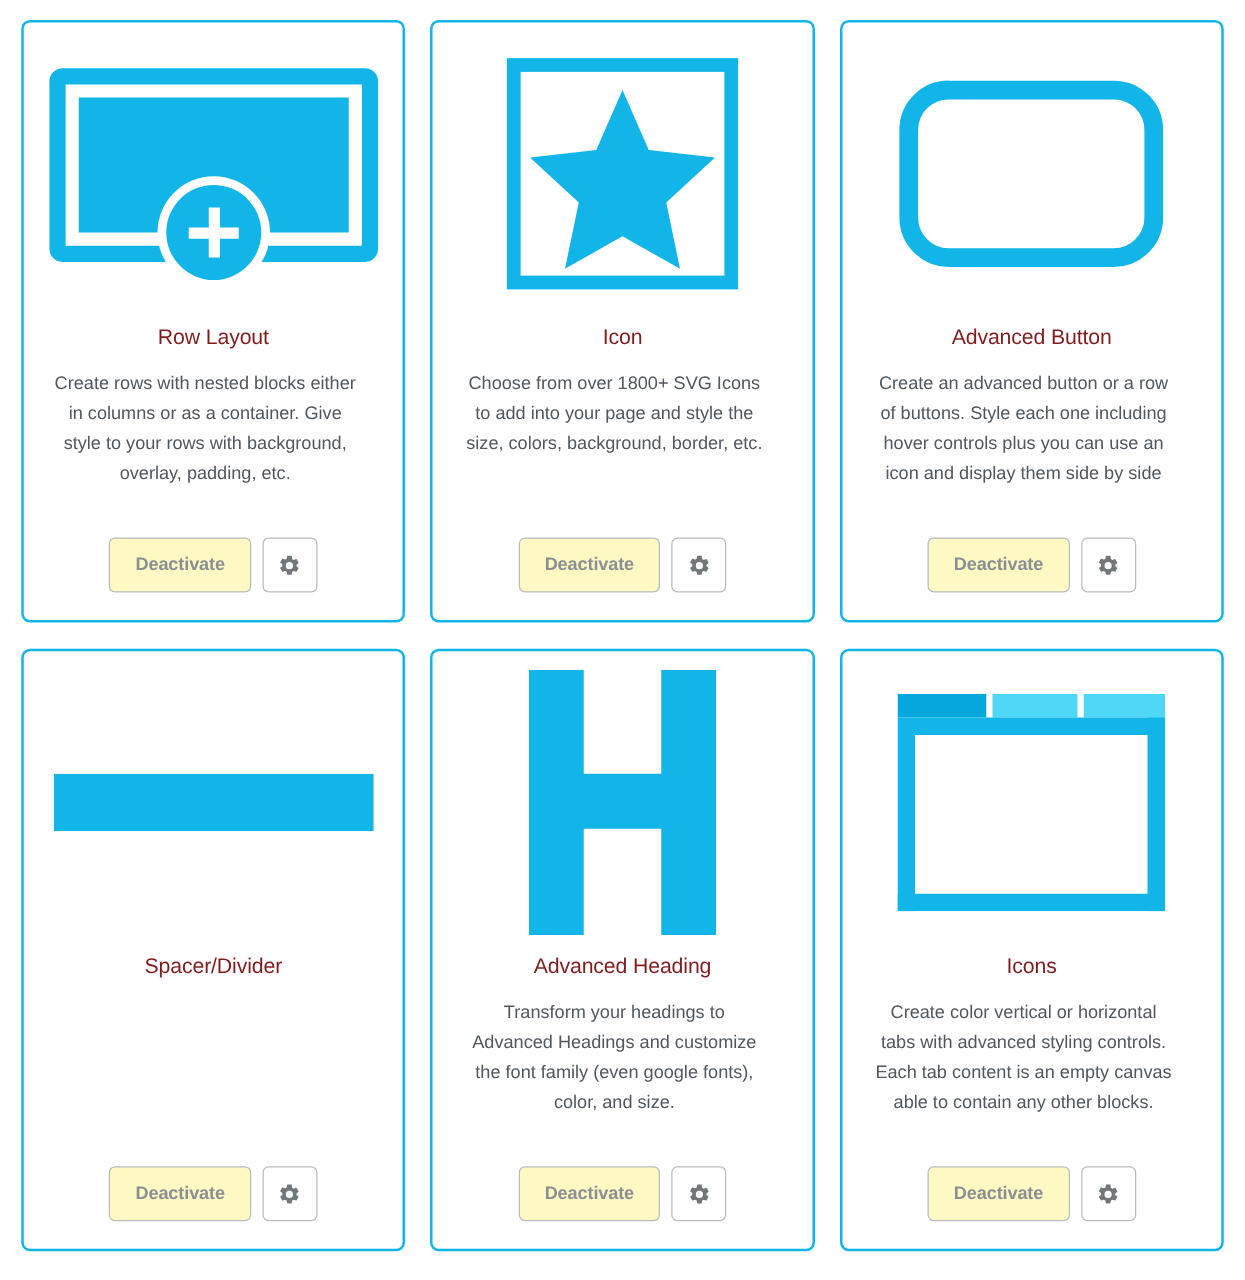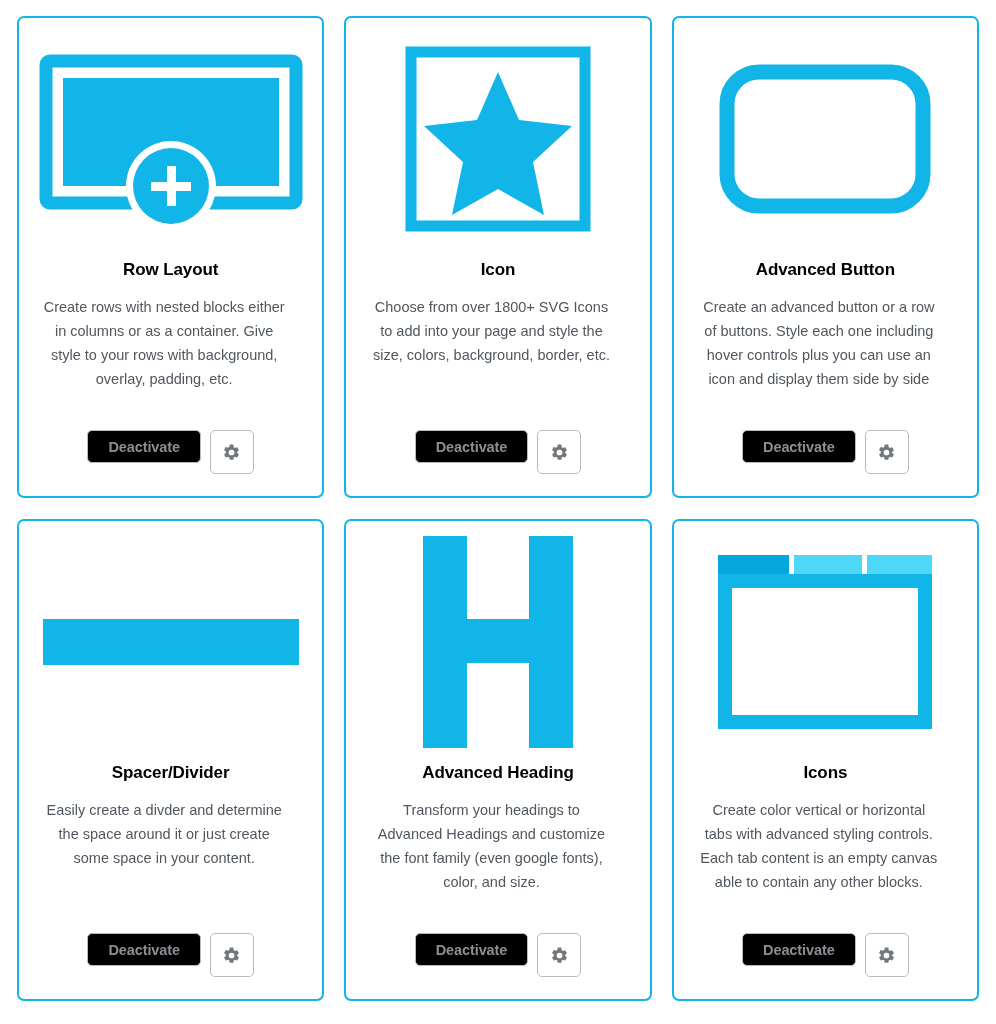--- a/index.html
+++ b/index.html
@@ -42,22 +42,22 @@
     height: 242px;
     width: 100%;
     display: flex;
     align-items: center;
     justify-content: center;
     flex: 0 0 auto;
   }
 
   .card-title {
     font-size: 17px;
-    font-weight: bold;
-    color: #000000;
+    font-weight: normal;
+    color: #7f1d1d;
     letter-spacing: -0.1px;
     text-align: right;
     margin: 0;
     padding: 0 10px;
     line-height: 1.2;
   }
 
   .card-desc {
     font-size: 14.5px;
     line-height: 24px;
@@ -76,23 +76,23 @@
     right: 0;
     display: flex;
     justify-content: center;
     align-items: stretch;
     gap: 9px;
   }
 
   .btn-deactivate {
     box-sizing: border-box;
     min-width: 104px;
-    height: 33px;
+    height: 44px;
     padding: 0 20px;
-    background: #000000;
+    background: #fef9c3;
     border: 1.6px solid #b8bcbf;
     border-radius: 5px;
     color: #8b8f94;
     font-size: 14.5px;
     font-weight: bold;
     font-family: "Liberation Sans", sans-serif;
     letter-spacing: -0.1px;
     cursor: pointer;
     display: flex;
     align-items: center;
@@ -214,21 +214,20 @@
 
   <div class="block-card">
     <div class="card-icon-area">
       <div class="icon-wrap ico-spacer">
         <svg viewBox="0 0 256 46" width="256" height="46" aria-hidden="true">
           <rect x="0" y="0" width="256" height="46" fill="#12b5e8"></rect>
         </svg>
       </div>
     </div>
     <div class="card-title">Spacer/Divider</div>
-    <div class="card-desc">Easily create a divder and determine the space around it or just create some space in your content.</div>
     <div class="card-actions">
       <button class="btn-deactivate">Deactivate</button>
       <button class="btn-settings">
         <span>
           <svg width="19" height="19" viewBox="0 0 24 24" aria-hidden="true">
             <path fill="#72777c" d="M19.14 12.94a7.43 7.43 0 0 0 .06-.94 7.43 7.43 0 0 0-.06-.94l2.03-1.58a.48.48 0 0 0 .12-.61l-1.92-3.32a.48.48 0 0 0-.59-.22l-2.39.96a7.02 7.02 0 0 0-1.62-.94l-.36-2.54A.47.47 0 0 0 13.93 2h-3.84a.47.47 0 0 0-.47.41l-.36 2.54c-.59.24-1.13.56-1.62.94l-2.39-.96a.48.48 0 0 0-.59.22L2.74 8.47a.48.48 0 0 0 .12.61l2.03 1.58a7.6 7.6 0 0 0 0 1.88l-2.03 1.58a.48.48 0 0 0-.12.61l1.92 3.32c.12.22.38.3.59.22l2.39-.96c.5.38 1.03.7 1.62.94l.36 2.54c.04.23.24.41.47.41h3.84c.23 0 .43-.18.47-.41l.36-2.54c.59-.24 1.12-.56 1.62-.94l2.39.96c.22.08.47 0 .59-.22l1.92-3.32a.48.48 0 0 0-.12-.61l-2.03-1.58zM12 15.6A3.6 3.6 0 1 1 12 8.4a3.6 3.6 0 0 1 0 7.2z"></path>
           </svg>
         </span>
       </button>
     </div>

